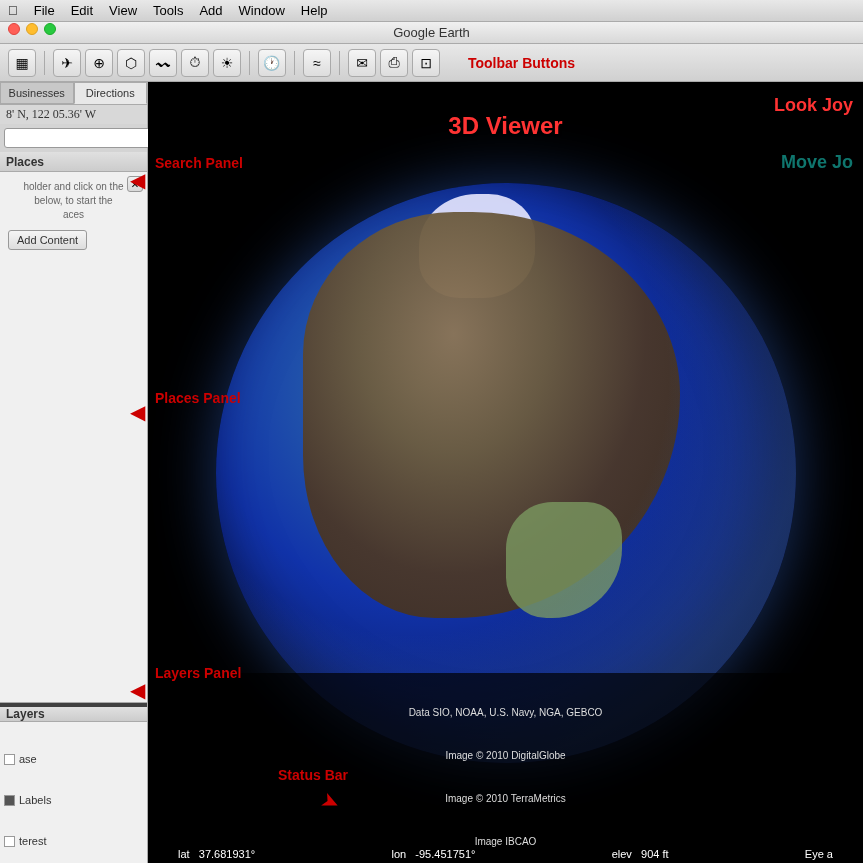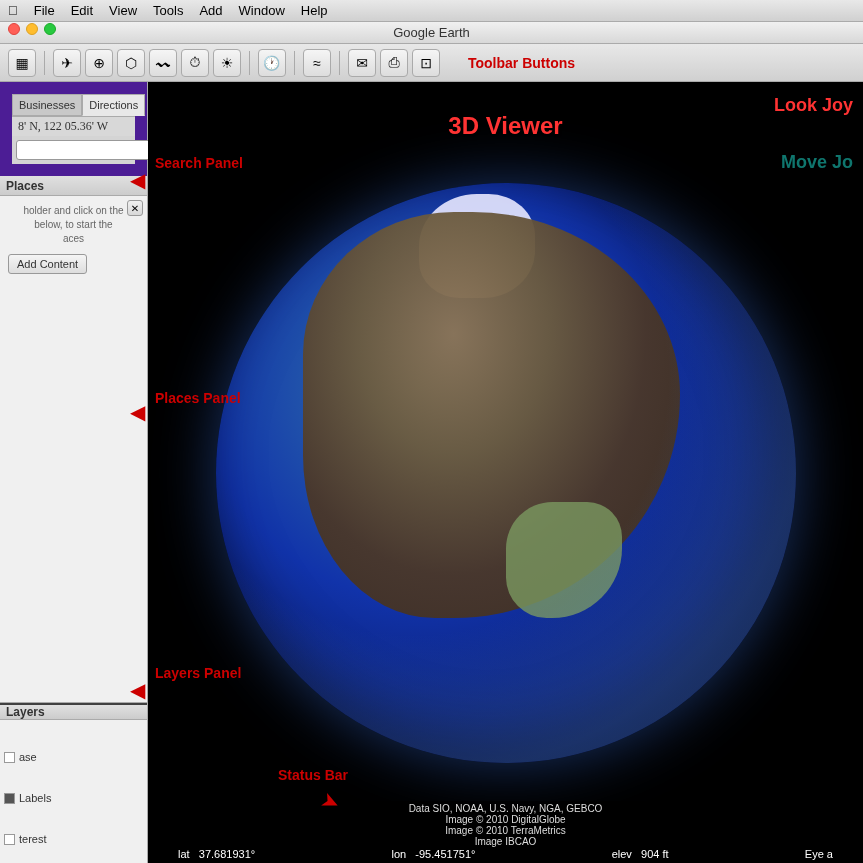--- a/index.html
+++ b/index.html
@@ -93,22 +93,22 @@
       min-width: 148px;
       background: #d4d4d4;
       display: flex;
       flex-direction: column;
       border-right: 1px solid #aaa;
       height: 100%;
     }
 
     
     .search-section {
-      background: #4c1d95;
-      padding: 12px;
+      background: #c2410c;
+      padding: 0;
     }
     .search-tabs {
       display: flex;
       border-bottom: 1px solid #aaa;
     }
     .search-tab {
       flex: 1;
       padding: 4px 6px;
       font-size: 11px;
       background: #c8c8c8;
@@ -210,21 +210,21 @@
       border: 1px solid #999;
       border-radius: 3px;
       display: flex; align-items: center; justify-content: center;
       font-size: 10px;
       cursor: pointer;
     }
     .layers-section {
       height: 160px;
       display: flex;
       flex-direction: column;
-      border-top: 2px solid #404040;
+      border-top: 4px solid #404040;
     }
     .layers-list {
       flex: 1;
       background: #f0f0f0;
       padding: 4px;
     }
     .layer-item {
       display: flex;
       align-items: center;
       gap: 4px;
@@ -348,20 +348,21 @@
       background: rgba(0,0,0,0.7);
       color: white;
       font-size: 11px;
       padding: 2px 10px;
       text-align: center;
     }
     .status-bar-data {
       color: #ddd;
       font-size: 10px;
       text-align: center;
+      margin-top: 32px;
     }
     .status-bar-coords {
       color: white;
       font-size: 11px;
       display: flex;
       justify-content: space-between;
       padding: 1px 20px;
     }
 
     

